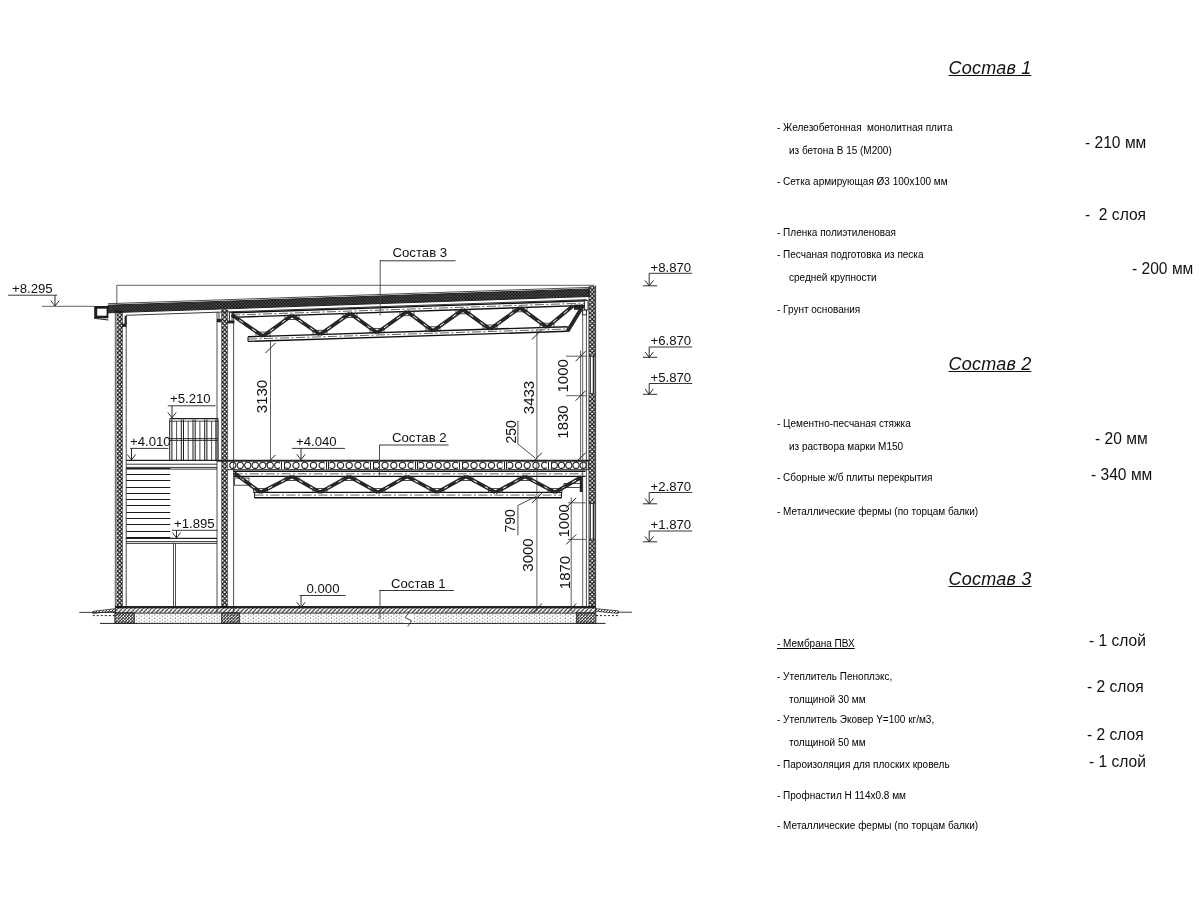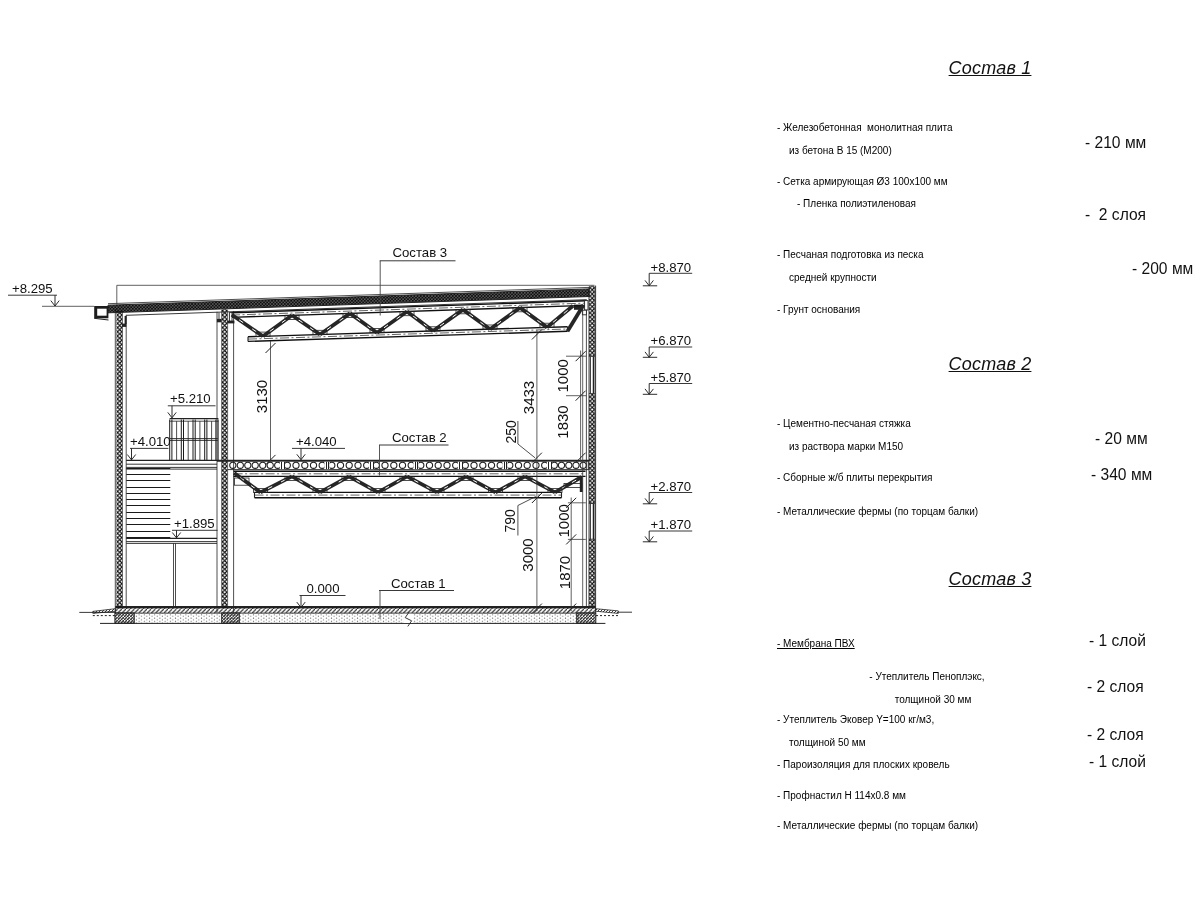--- a/index.html
+++ b/index.html
@@ -413,34 +413,34 @@
 <line x1="649.2" y1="531.0" x2="692.2" y2="531.0" stroke="#222" stroke-width="0.9" stroke-linecap="butt"></line>
 <line x1="649.2" y1="531.0" x2="649.2" y2="541.8" stroke="#222" stroke-width="0.95" stroke-linecap="butt"></line>
 <line x1="649.2" y1="541.8" x2="645.0" y2="536.4" stroke="#222" stroke-width="0.95" stroke-linecap="butt"></line>
 <line x1="649.2" y1="541.8" x2="653.4" y2="536.4" stroke="#222" stroke-width="0.95" stroke-linecap="butt"></line>
 <line x1="642.8" y1="541.8" x2="657.2" y2="541.8" stroke="#222" stroke-width="0.95" stroke-linecap="butt"></line>
 </svg>
 <div class="title" style="top:58px;">Состав 1</div>
 <div class="it" style="top:116px;">-&nbsp;Железобетонная&nbsp; монолитная плита<br>из бетона В 15 (М200)</div>
     <div class="val" style="top:134px;left:1085px;">- 210 мм</div>
 <div class="it" style="top:170px;">-&nbsp;Сетка армирующая Ø3 100х100 мм</div>
-<div class="it" style="top:192px;margin-left:20px;">-&nbsp;Пленка полиэтиленовая</div>
+<div class="it" style="top:221px;">-&nbsp;Пленка полиэтиленовая</div>
     <div class="val" style="top:206px;left:1085px;">-&nbsp; 2 слоя</div>
 <div class="it" style="top:243px;">-&nbsp;Песчаная подготовка из песка<br>средней крупности</div>
     <div class="val" style="top:260px;left:1089px;margin-left:43px;">- 200 мм</div>
 <div class="it" style="top:298px;">-&nbsp;Грунт основания</div>
 <div class="title" style="top:354px;">Состав 2</div>
 <div class="it" style="top:412px;">-&nbsp;Цементно-песчаная стяжка<br>из раствора марки М150</div>
     <div class="val" style="top:430px;left:1095px;">- 20 мм</div>
 <div class="it" style="top:466px;">-&nbsp;Сборные ж/б плиты перекрытия</div>
     <div class="val" style="top:466px;left:1091px;">- 340 мм</div>
 <div class="it" style="top:500px;">-&nbsp;Металлические фермы (по торцам балки)</div>
 <div class="title" style="top:568.5px;">Состав 3</div>
 <div class="it" style="top:632px;text-decoration:underline;">-&nbsp;Мембрана ПВХ</div>
     <div class="val" style="top:632px;left:1089px;">- 1 слой</div>
-<div class="it" style="top:665px;text-align:center;">-&nbsp;Утеплитель Пеноплэкс,<br>толщиной 30 мм</div>
+<div class="it" style="top:665px;">-&nbsp;Утеплитель Пеноплэкс,<br>толщиной 30 мм</div>
     <div class="val" style="top:678px;left:1087px;">- 2 слоя</div>
 <div class="it" style="top:708px;">-&nbsp;Утеплитель Эковер Y=100 кг/м3,<br>толщиной 50 мм</div>
     <div class="val" style="top:726px;left:1087px;">- 2 слоя</div>
 <div class="it" style="top:753px;">-&nbsp;Пароизоляция для плоских кровель</div>
     <div class="val" style="top:753px;left:1089px;">- 1 слой</div>
 <div class="it" style="top:784px;">-&nbsp;Профнастил Н 114х0.8 мм</div>
 <div class="it" style="top:814px;">-&nbsp;Металлические фермы (по торцам балки)</div>
 </div>
 </body></html>

